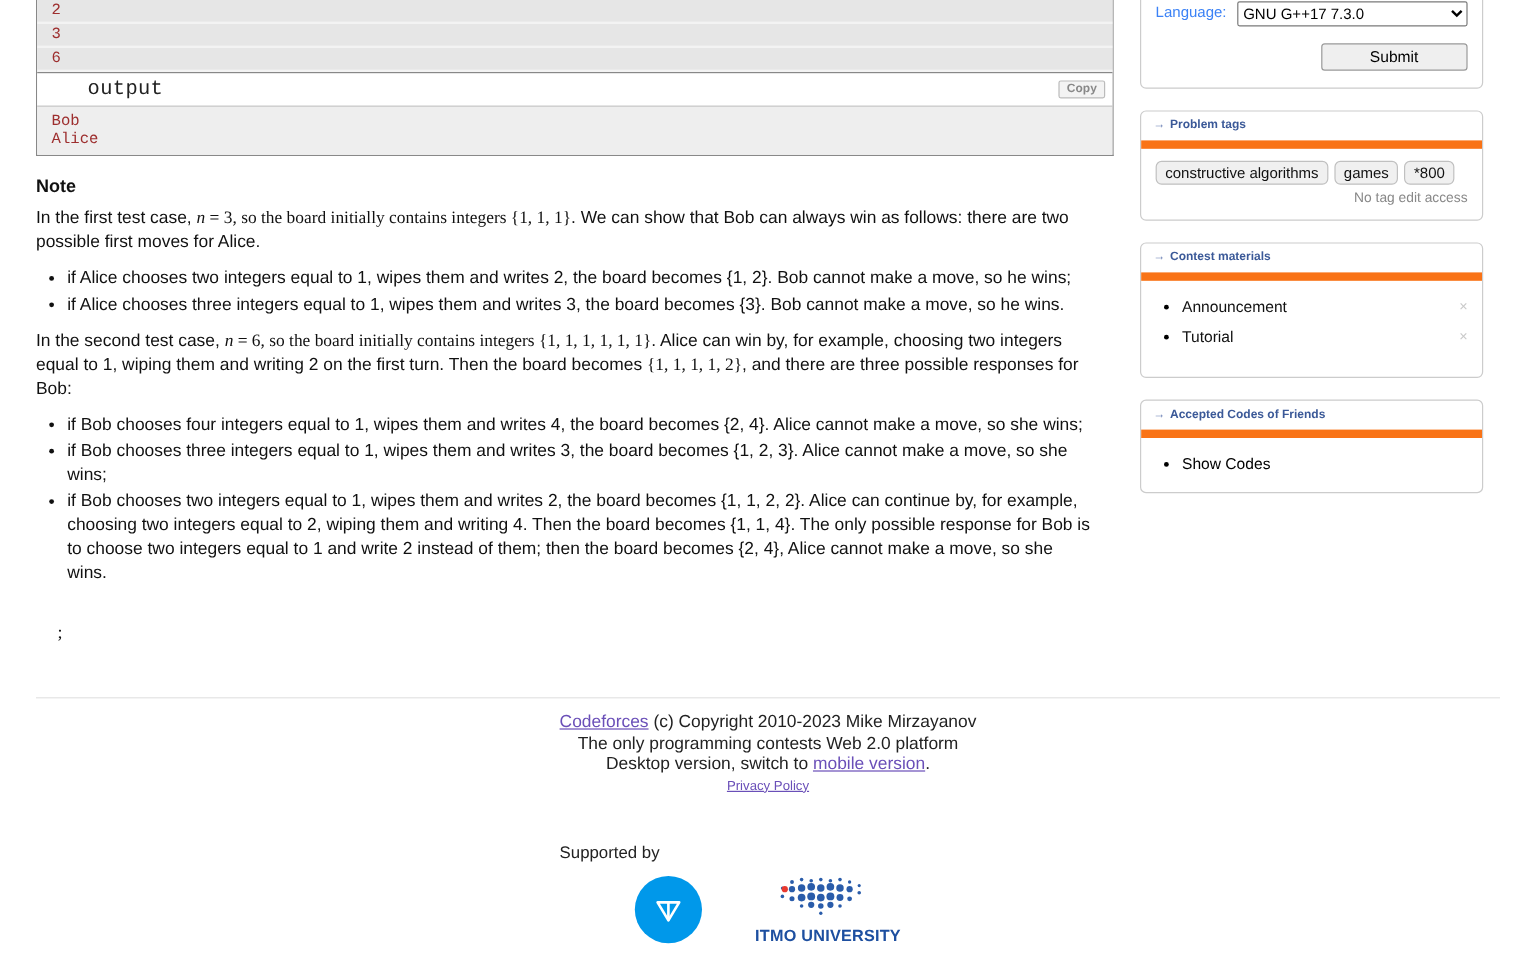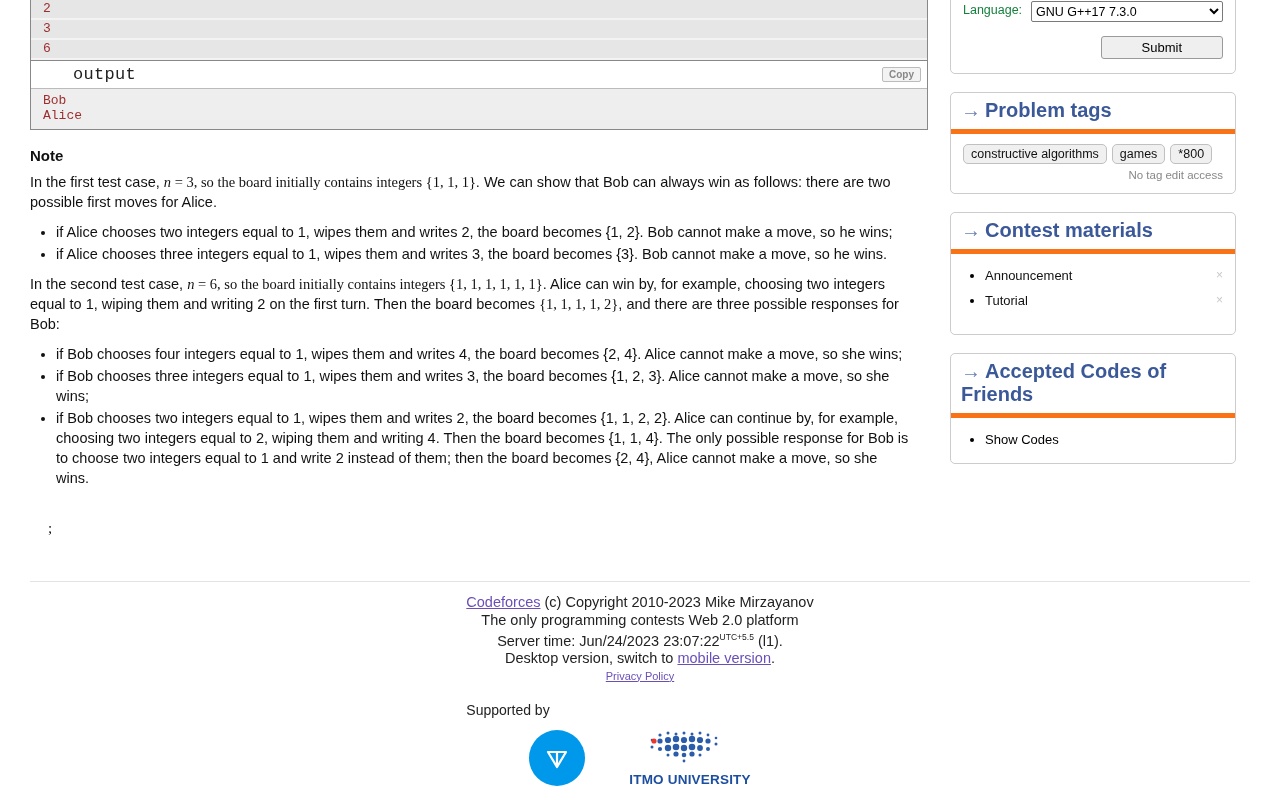--- a/index.html
+++ b/index.html
@@ -123,41 +123,41 @@
     width: 286px;
   }
   .panel {
     border: 1px solid #ccc;
     border-radius: 5px;
     background: #fff;
     margin-bottom: 18px;
     box-sizing: border-box;
   }
   .panel-head {
-    border-bottom: 5px solid #f97316;
+    border-bottom: 7px solid #f97316;
     padding: 6px 10px 7px 10px;
-    font-size: 20px;
+    font-size: 10px;
     font-weight: bold;
     color: #3b5998;
   }
   .panel-head .arrow { color: #6a7fb5; font-weight: normal; margin-right: 4px; }
   .panel-body { padding: 10px 12px 12px 12px; }
 
   
   .submit-panel { padding: 8px 12px 14px 12px; }
   .form-row {
     display: flex;
     align-items: flex-start;
     margin-bottom: 14px;
     font-size: 12.5px;
   }
   .form-label {
     width: 68px;
     flex: none;
-    color: #15803d;
+    color: #3b82f6;
     line-height: 15px;
     padding-top: 2px;
   }
   select.lang {
     font-family: "Liberation Sans", sans-serif;
     font-size: 12.5px;
     width: 198px;
     height: 21px;
     border: 1px solid #7a7a7a;
     border-radius: 2px;
@@ -401,21 +401,20 @@
     </div>
   </div>
 
   <div class="divider"></div>
 
   <div class="footer">
     <div>
       <a href="#">Codeforces</a><span> (c) Copyright 2010-2023 Mike Mirzayanov</span>
     </div>
     <div>The only programming contests Web 2.0 platform</div>
-    <div><span>Server time: Jun/24/2023 23:07:22</span><sup>UTC+5.5</sup><span> (l1).</span></div>
     <div><span>Desktop version, switch to </span><a href="#">mobile version</a><span>.</span></div>
     <div class="privacy"><a href="#">Privacy Policy</a></div>
   </div>
 
   <div class="supported">Supported by</div>
 
   <div class="logos">
     <div class="ton-logo">
       <svg width="26" height="26" viewBox="0 0 26 26" aria-hidden="true">
         <path d="M4 7 L22 7 L13 22 Z" fill="none" stroke="#ffffff" stroke-width="2.2" stroke-linejoin="round"></path>

